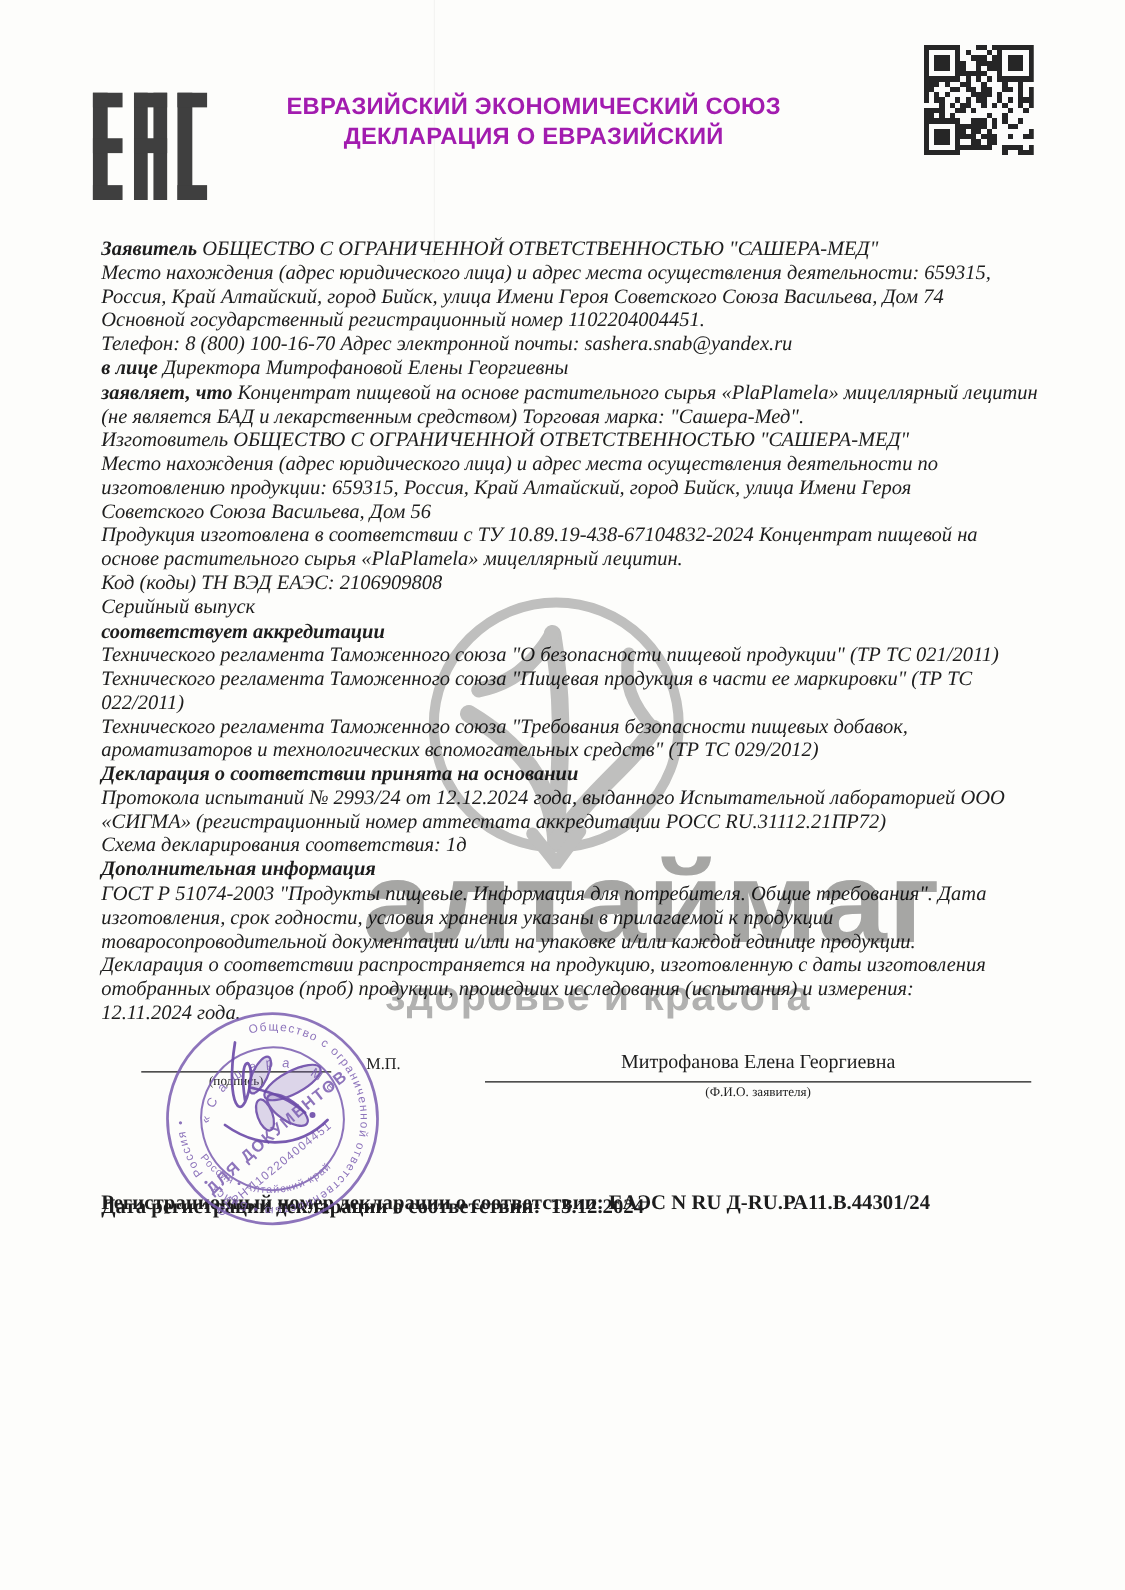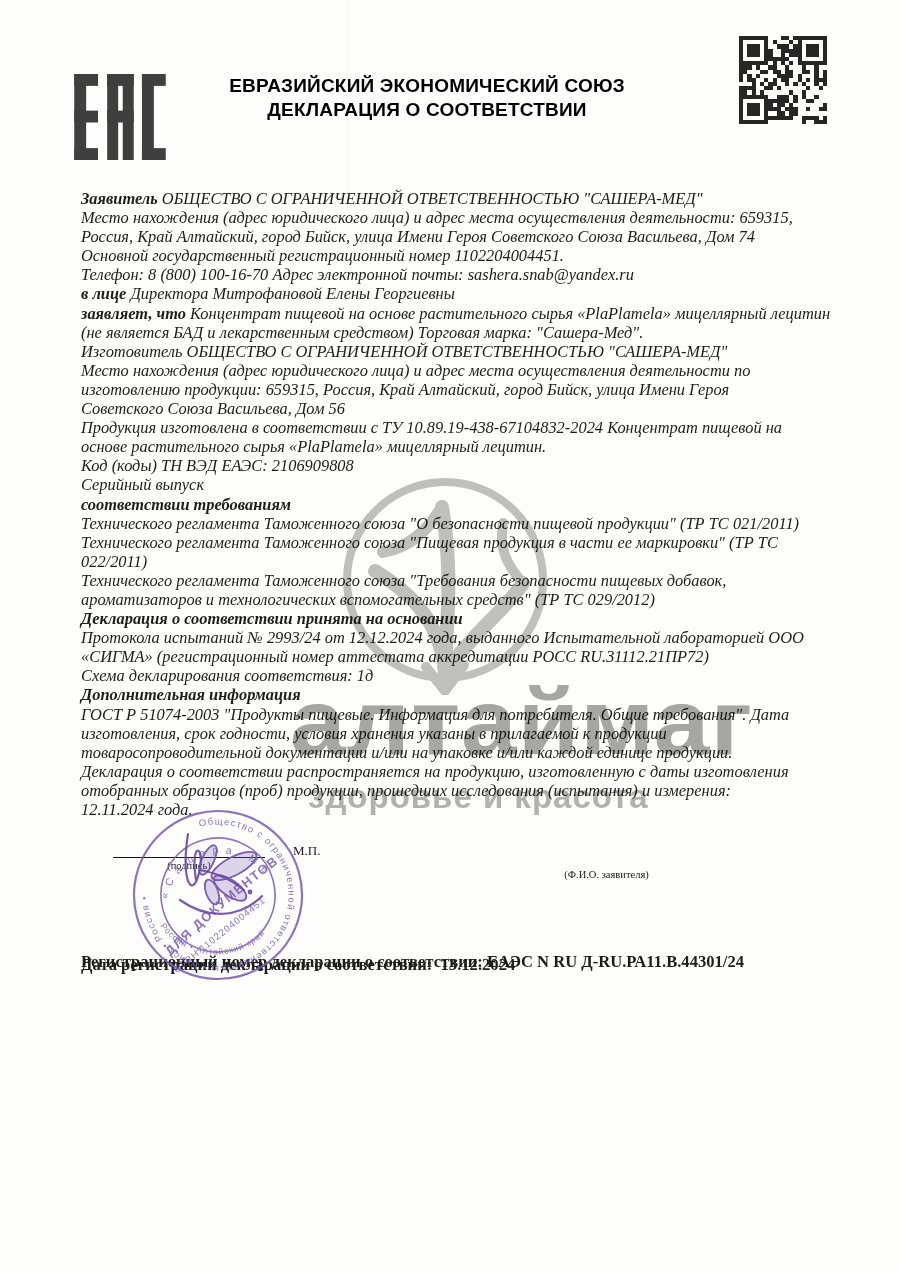--- a/index.html
+++ b/index.html
@@ -2,21 +2,21 @@
 <html><head>
 <meta charset="utf-8">
 <style>
   html,body{margin:0;padding:0;background:#e9e9e9;}
   .page{position:relative;width:900px;height:1272px;background:#fdfdfb;overflow:hidden;
         font-family:"Liberation Serif",serif;color:#1d1d1d;}
   .abs{position:absolute;}
   .fold{position:absolute;left:347px;top:0;width:1px;height:210px;background:rgba(0,0,0,0.035);}
   .title{position:absolute;left:132px;top:74px;width:590px;text-align:center;
          font-family:"Liberation Sans",sans-serif;font-weight:bold;font-size:19px;
-         line-height:24px;color:#000000;letter-spacing:.2px;}
+         line-height:24px;color:#a21caf;letter-spacing:.2px;}
   .body-text{position:absolute;left:81px;top:189px;font-size:16.4px;line-height:19.1px;}
   .bline{white-space:pre;font-style:italic;}
   .bline b{font-weight:bold;}
   .validity{position:absolute;left:81px;top:820px;font-size:16.4px;font-weight:bold;white-space:pre;}
   .sigline-left{position:absolute;left:113px;top:842px;width:152px;height:15px;
                 border-bottom:1.6px solid #161616;}
   .sigcap-left{position:absolute;left:105px;top:860px;width:168px;text-align:center;
                font-size:10.5px;color:#222;}
   .mp{position:absolute;left:293px;top:843px;font-size:13px;}
   .fio-name{position:absolute;left:388px;top:841px;width:437px;text-align:center;font-size:16px;
@@ -48,21 +48,21 @@
       <rect x="36" y="0" width="29" height="13"></rect>
       <rect x="36" y="40" width="29" height="13"></rect>
       <rect x="74" y="0" width="13" height="94"></rect>
       <rect x="74" y="0" width="26" height="13"></rect>
       <rect x="74" y="81" width="26" height="13"></rect>
     </g>
   </svg>
 
   <div class="title">
     <div>ЕВРАЗИЙСКИЙ ЭКОНОМИЧЕСКИЙ СОЮЗ</div>
-    <div>ДЕКЛАРАЦИЯ О СООТВЕТСТВИИ</div>
+    <div>ДЕКЛАРАЦИЯ О ЕВРАЗИЙСКИЙ</div>
   </div>
 
   <svg id="qr-svg" class="abs" style="left:739px;top:36px;" width="88" height="88" viewBox="0 0 21 21" shape-rendering="crispEdges">
       <rect x="0" y="0" width="1" height="1" fill="#262626"></rect>
       <rect x="1" y="0" width="1" height="1" fill="#262626"></rect>
       <rect x="2" y="0" width="1" height="1" fill="#262626"></rect>
       <rect x="3" y="0" width="1" height="1" fill="#262626"></rect>
       <rect x="4" y="0" width="1" height="1" fill="#262626"></rect>
       <rect x="5" y="0" width="1" height="1" fill="#262626"></rect>
       <rect x="6" y="0" width="1" height="1" fill="#262626"></rect>
@@ -310,21 +310,21 @@
       <div class="bline"><b>заявляет, что </b><span>Концентрат пищевой на основе растительного сырья «PlaPlamela» мицеллярный лецитин</span></div>
       <div class="bline"><span>(не является БАД и лекарственным средством) Торговая марка: "Сашера-Мед".</span></div>
       <div class="bline"><span>Изготовитель ОБЩЕСТВО С ОГРАНИЧЕННОЙ ОТВЕТСТВЕННОСТЬЮ "САШЕРА-МЕД"</span></div>
       <div class="bline"><span>Место нахождения (адрес юридического лица) и адрес места осуществления деятельности по</span></div>
       <div class="bline"><span>изготовлению продукции: 659315, Россия, Край Алтайский, город Бийск, улица Имени Героя</span></div>
       <div class="bline"><span>Советского Союза Васильева, Дом 56</span></div>
       <div class="bline"><span>Продукция изготовлена в соответствии с ТУ 10.89.19-438-67104832-2024 Концентрат пищевой на</span></div>
       <div class="bline"><span>основе растительного сырья «PlaPlamela» мицеллярный лецитин.</span></div>
       <div class="bline"><span>Код (коды) ТН ВЭД ЕАЭС: 2106909808</span></div>
       <div class="bline"><span>Серийный выпуск</span></div>
-      <div class="bline"><b>соответствии требованиям</b></div>
+      <div class="bline"><b>соответствует аккредитации</b></div>
       <div class="bline"><span>Технического регламента Таможенного союза "О безопасности пищевой продукции" (ТР ТС 021/2011)</span></div>
       <div class="bline"><span>Технического регламента Таможенного союза "Пищевая продукция в части ее маркировки" (ТР ТС</span></div>
       <div class="bline"><span>022/2011)</span></div>
       <div class="bline"><span>Технического регламента Таможенного союза "Требования безопасности пищевых добавок,</span></div>
       <div class="bline"><span>ароматизаторов и технологических вспомогательных средств" (ТР ТС 029/2012)</span></div>
       <div class="bline"><b>Декларация о соответствии принята на основании</b></div>
       <div class="bline"><span>Протокола испытаний № 2993/24 от 12.12.2024 года, выданного Испытательной лабораторией ООО</span></div>
       <div class="bline"><span>«СИГМА» (регистрационный номер аттестата аккредитации РОСС RU.31112.21ПР72)</span></div>
       <div class="bline"><span>Схема декларирования соответствия: 1д</span></div>
       <div class="bline"><b>Дополнительная информация</b></div>
@@ -333,20 +333,21 @@
       <div class="bline"><span>товаросопроводительной документации и/или на упаковке и/или каждой единице продукции.</span></div>
       <div class="bline"><span>Декларация о соответствии распространяется на продукцию, изготовленную с даты изготовления</span></div>
       <div class="bline"><span>отобранных образцов (проб) продукции, прошедших исследования (испытания) и измерения:</span></div>
       <div class="bline"><span>12.11.2024 года.</span></div>
     </div>
 
 
   <div class="sigline-left"></div>
   <div class="sigcap-left">(подпись)</div>
   <div class="mp">М.П.</div>
+  <div class="fio-name">Митрофанова Елена Георгиевна</div>
   <div class="fio-cap">(Ф.И.О. заявителя)</div>
 
   <div class="footer-line" style="top:952px;">Регистрационный номер декларации о соответствии: ЕАЭС N RU Д-RU.РА11.В.44301/24</div>
   <div class="footer-line" style="top:955px;">Дата регистрации декларации о соответствии:  13.12.2024</div>
 
   <svg class="abs wm" style="left:325px;top:455px;" width="240" height="240" viewBox="0 0 240 240" opacity="0.55">
     <g stroke="#8d8d8d" fill="none" stroke-linecap="round">
       <circle cx="120" cy="125" r="98" stroke-width="8"></circle>
       <path d="M120,218 C116,170 90,140 50,116" stroke-width="14"></path>
       <path d="M120,218 C122,160 128,118 117,52" stroke-width="14"></path>

